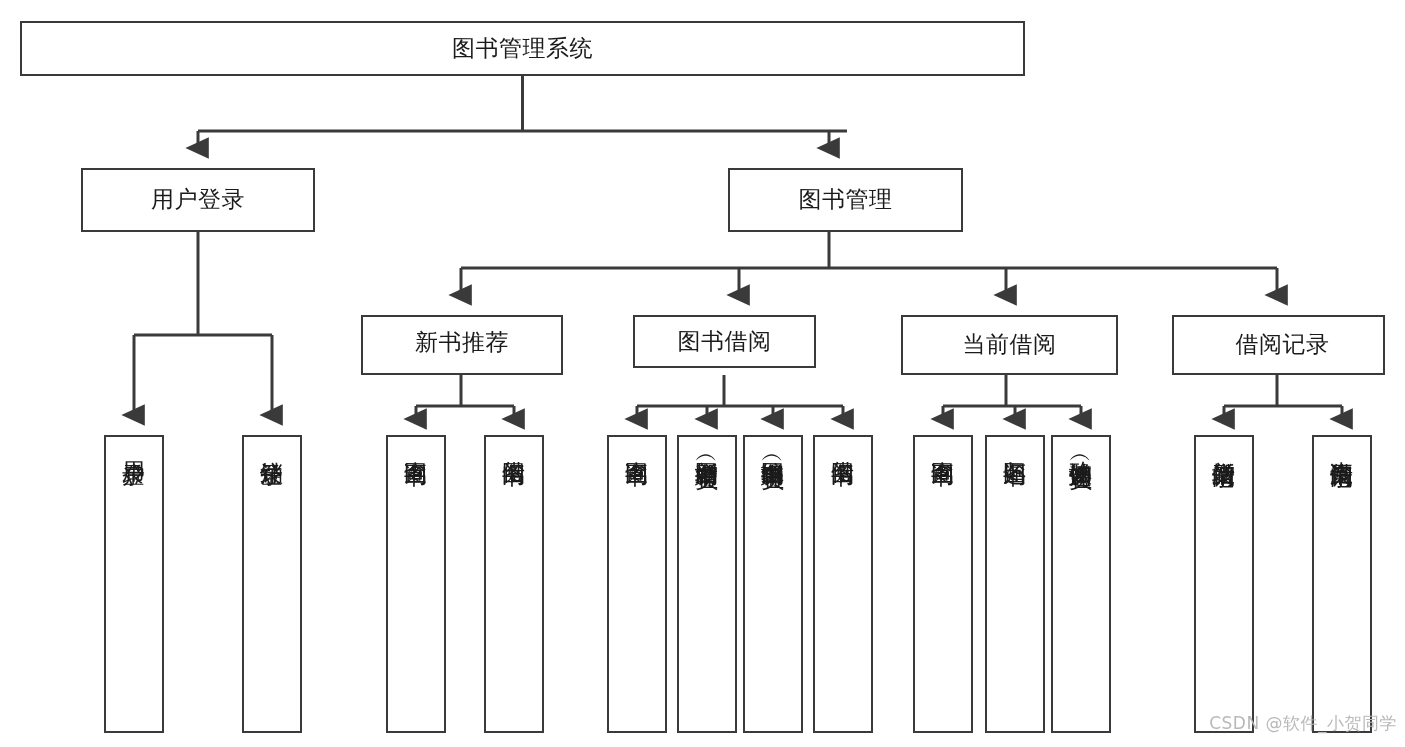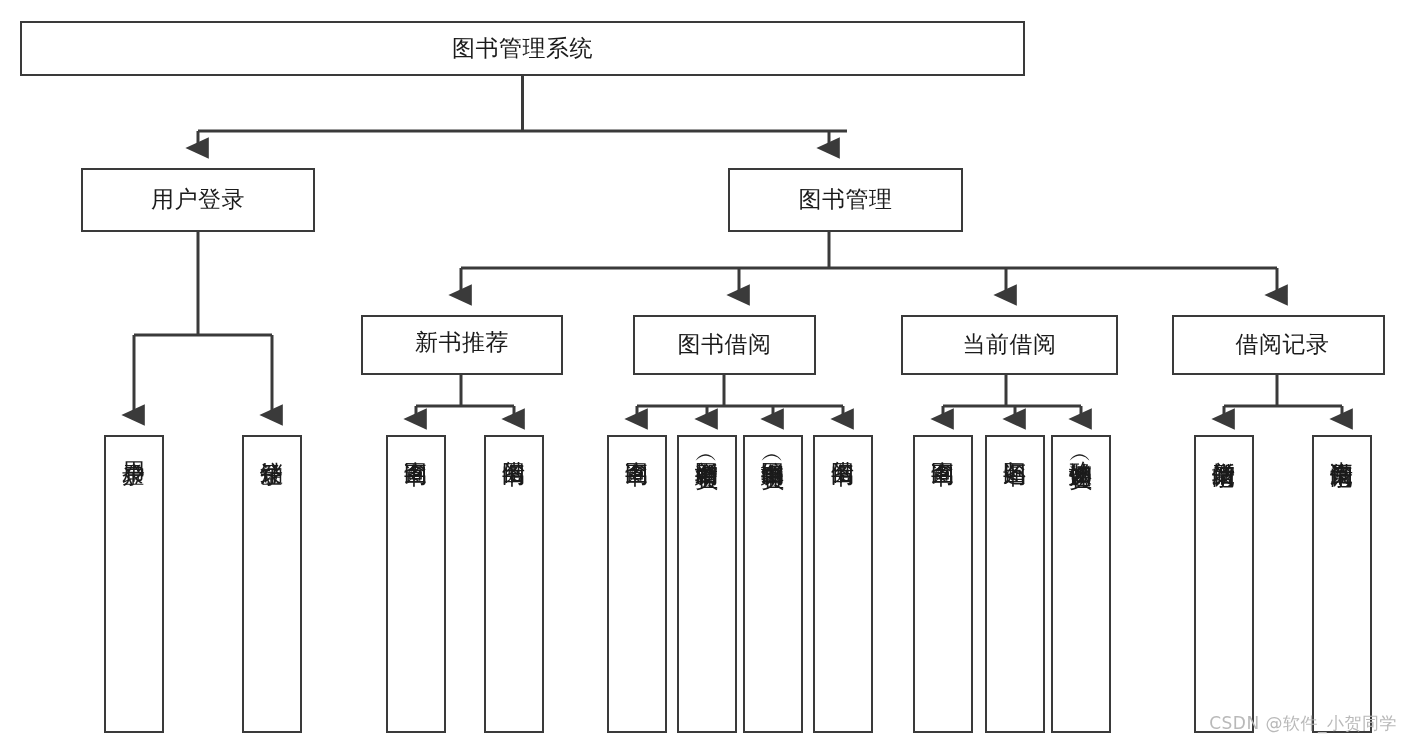--- a/index.html
+++ b/index.html
@@ -145,21 +145,21 @@
   </div>
 
   <div class="node-box" style="left:711px; top:168px; width:235px; height:64px;margin-left:17px;">
     <span class="node-label-h">图书管理</span>
   </div>
 
   <div class="node-box" style="left:361px; top:315px; width:202px; height:60px;font-family:Liberation Mono, monospace;">
     <span class="node-label-h">新书推荐</span>
   </div>
 
-  <div class="node-box" style="left:633px; top:315px; width:183px; height:60px;">
+  <div class="node-box" style="left:633px; top:315px; width:183px; height:53px;">
     <span class="node-label-h">图书借阅</span>
   </div>
 
   <div class="node-box" style="left:901px; top:315px; width:217px; height:60px;">
     <span class="node-label-h">当前借阅</span>
   </div>
 
   <div class="node-box" style="left:1172px; top:315px; width:213px; height:60px;padding-left:8px;">
     <span class="node-label-h">借阅记录</span>
   </div>

